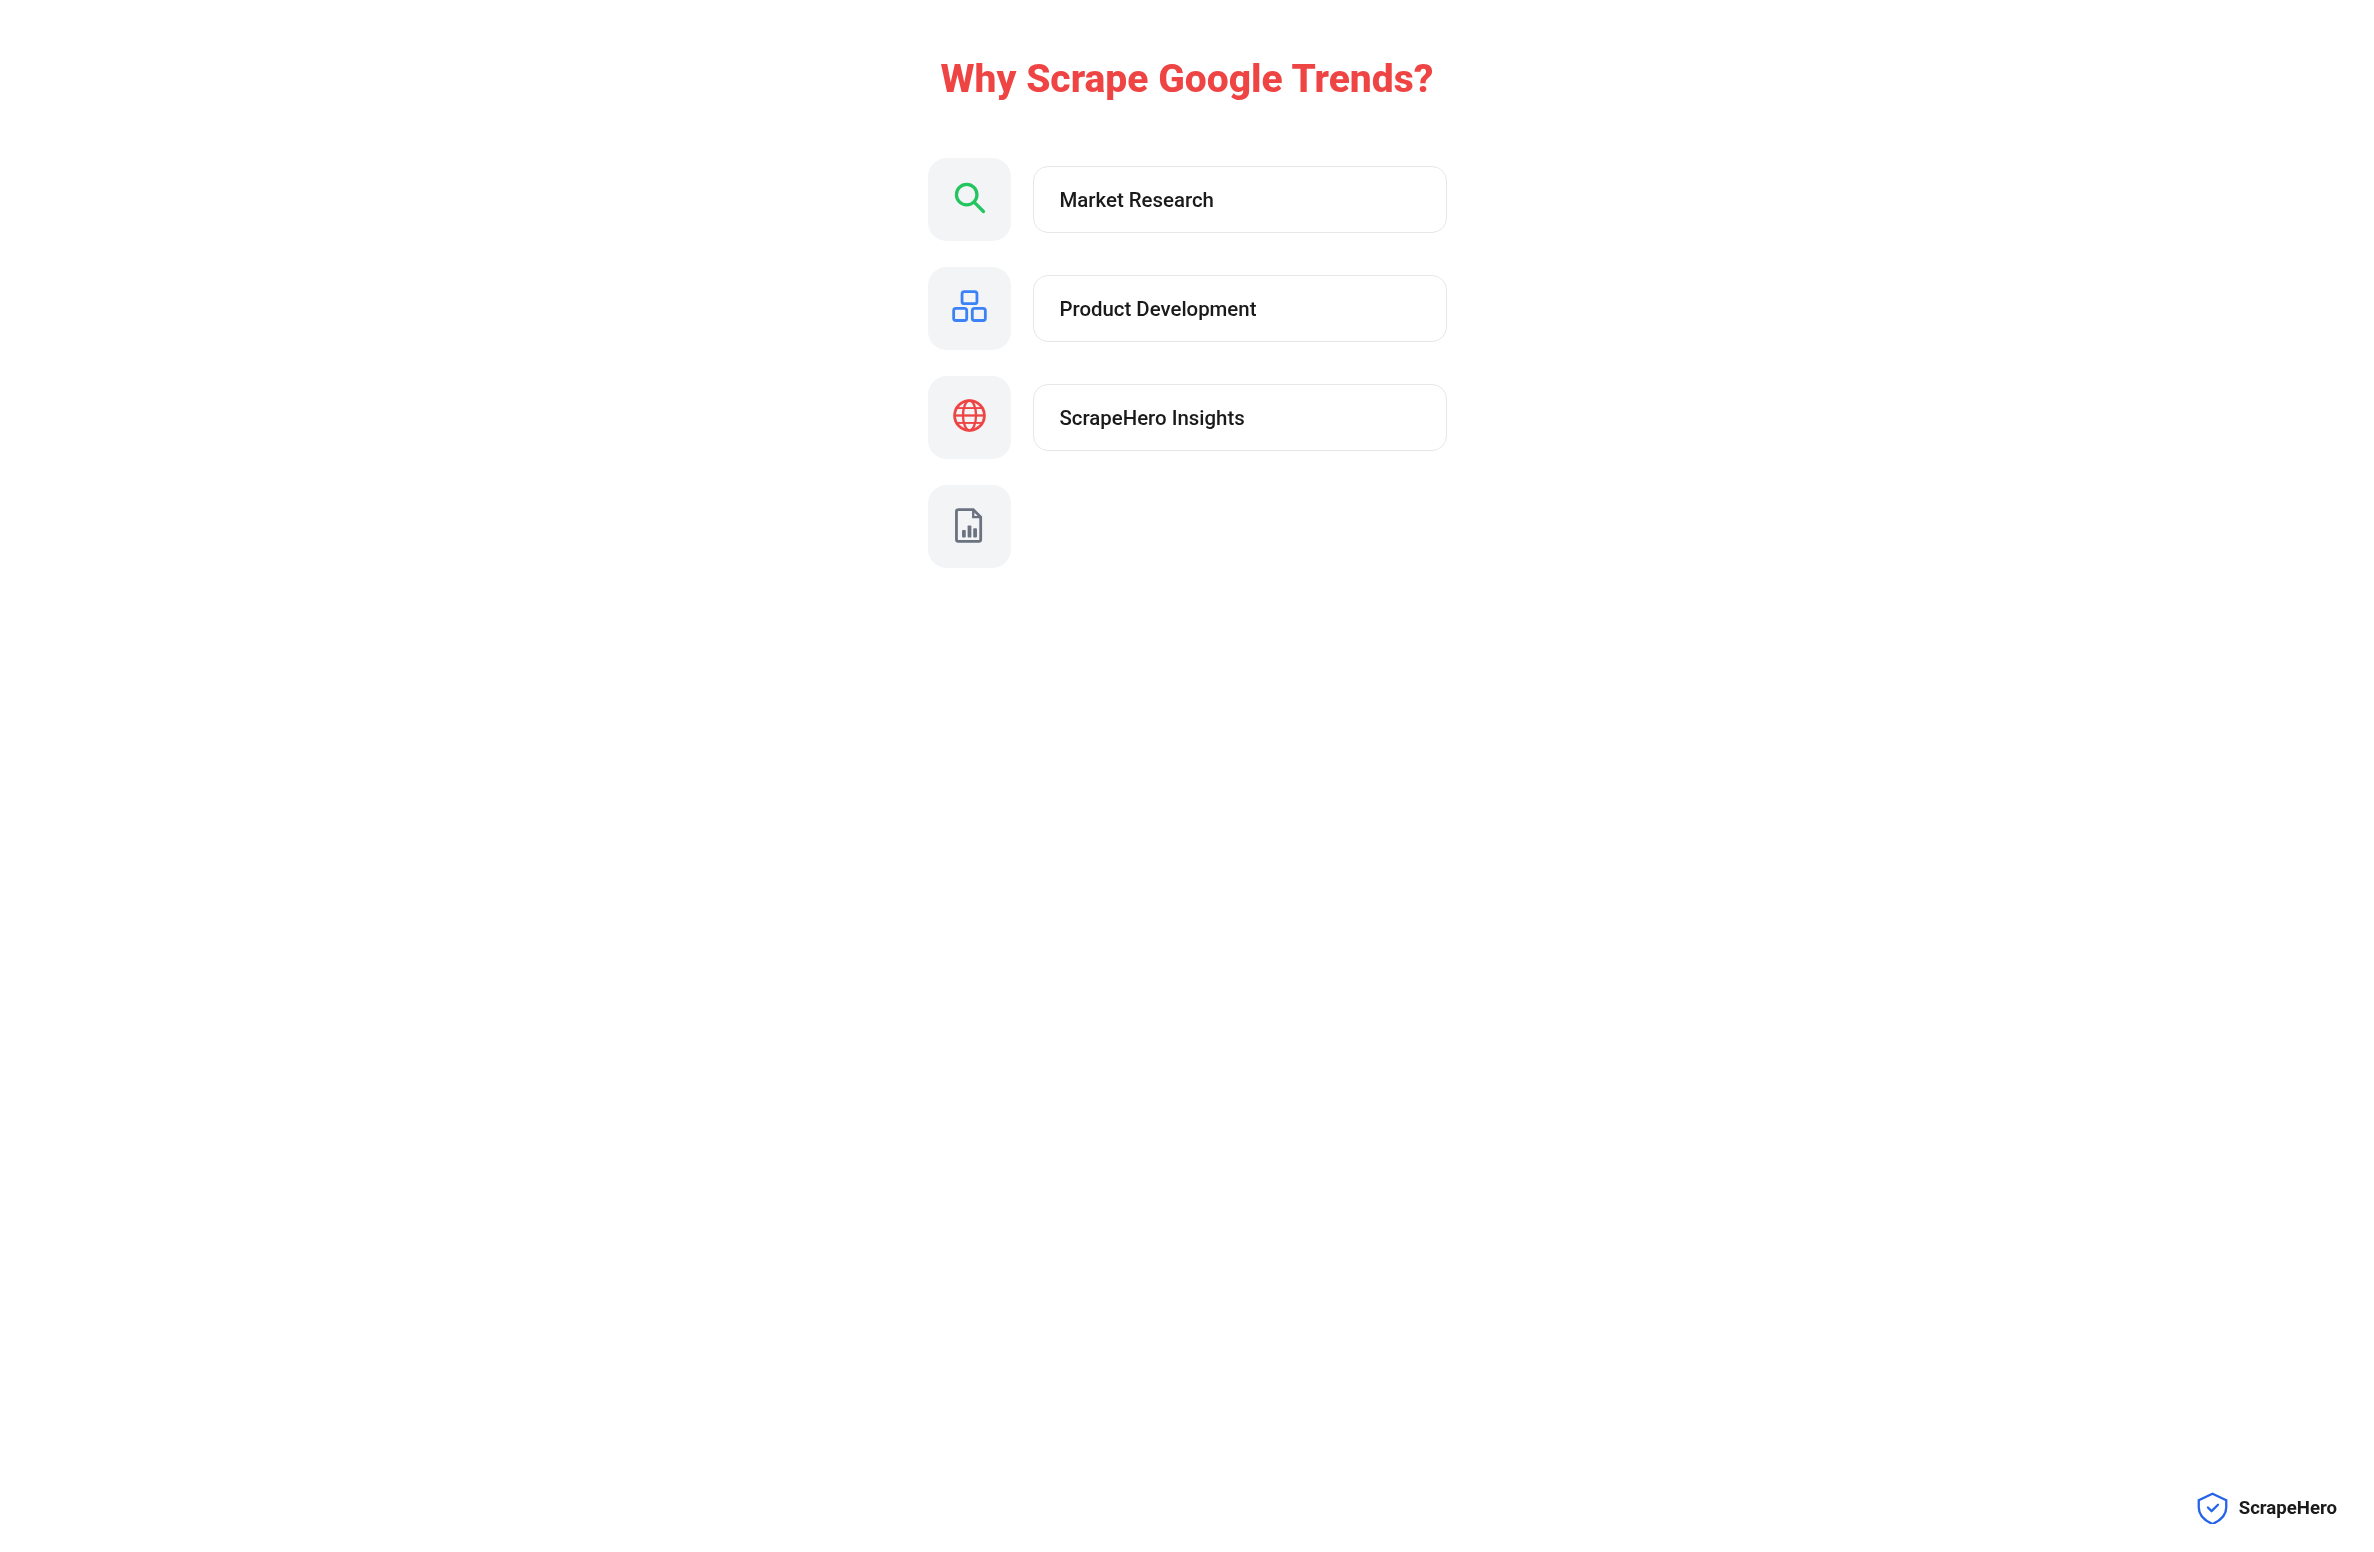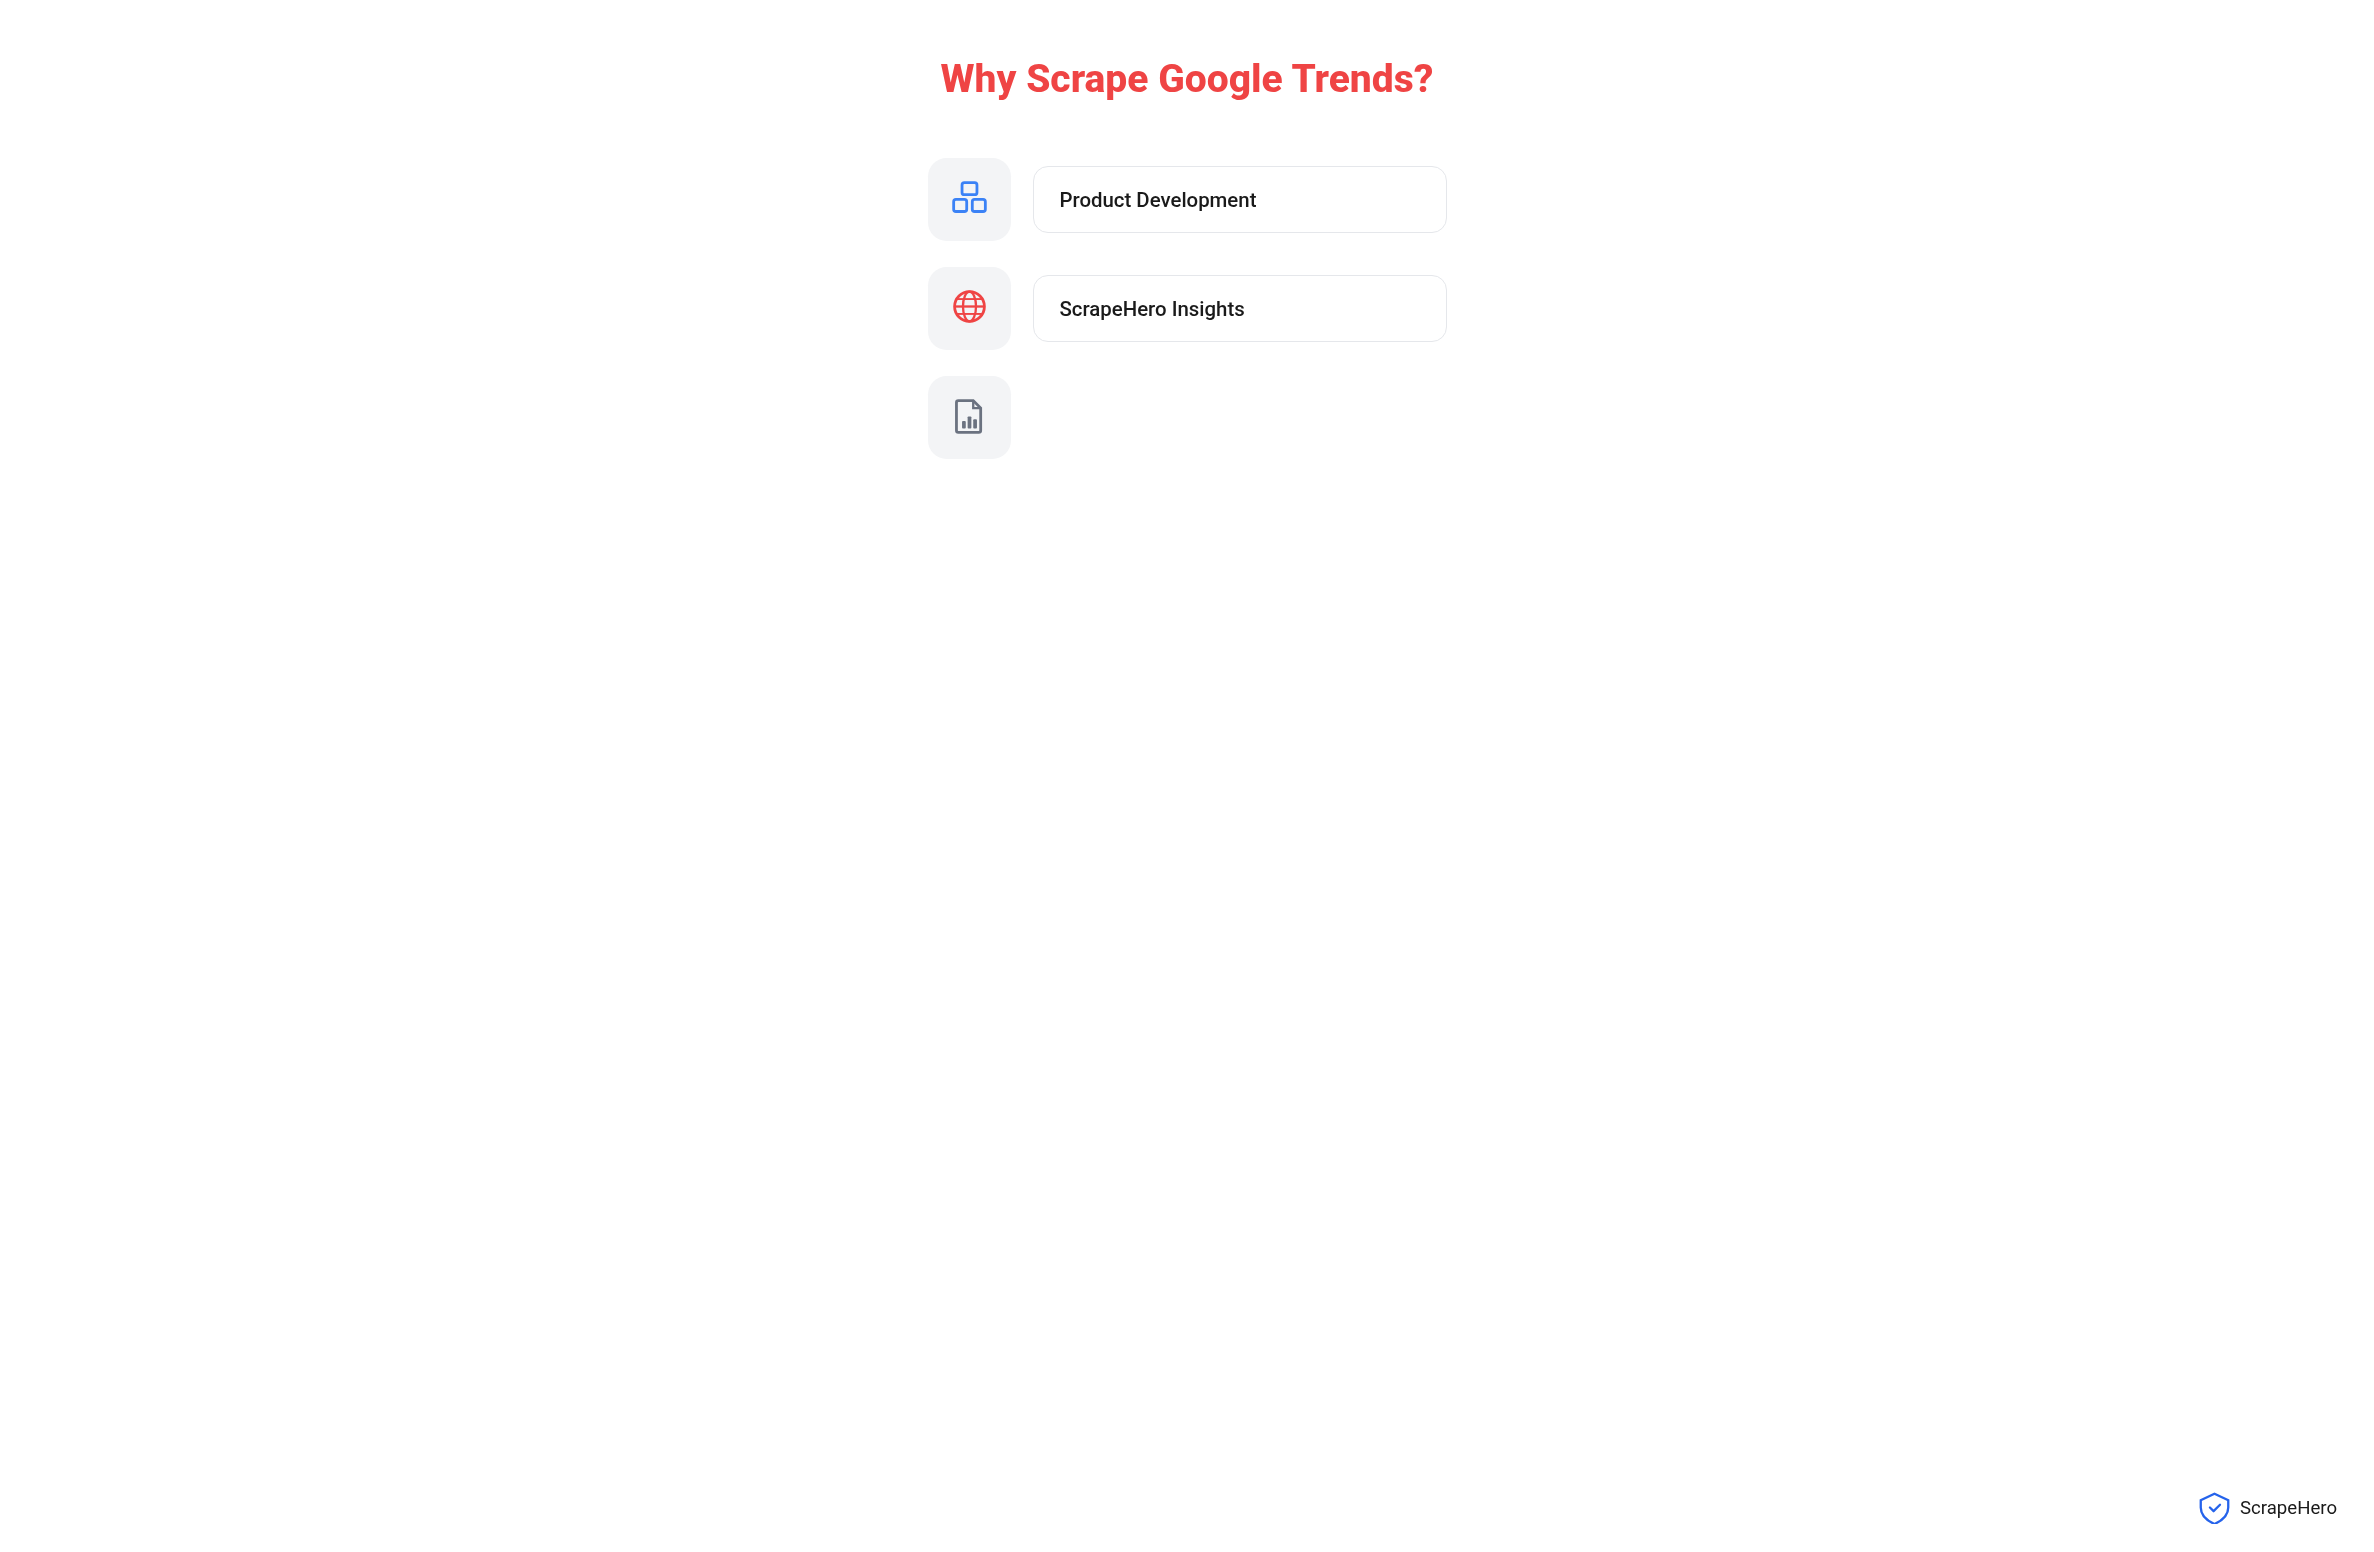--- a/index.html
+++ b/index.html
@@ -72,32 +72,43 @@
       gap: 9.3px;
     }
 
     .footer-logo-icon {
       width: 33px;
       height: 33px;
     }
 
     .footer-brand {
       font-size: 18.6px;
-      font-weight: 400;
+      font-weight: 700;
       color: #1a1a1a;
       text-align: right;
     }
   </style>
 </head>
 <body>
 
 <h1 class="page-title">Why Scrape Google Trends?</h1>
 
 <div class="items-container">
 
+  <div class="item-row">
+    <div class="icon-box">
+      <span>
+        <svg width="41" height="41" viewBox="0 0 44 44" fill="none" xmlns="http://www.w3.org/2000/svg">
+          <circle cx="19" cy="19" r="11" stroke="#22c55e" stroke-width="3.5" fill="none"></circle>
+          <line x1="27.5" y1="27.5" x2="37" y2="37" stroke="#22c55e" stroke-width="3.5" stroke-linecap="round"></line>
+        </svg>
+      </span>
+    </div>
+    <div class="label-box">Market Research</div>
+  </div>
 
   <div class="item-row">
     <div class="icon-box">
       <span>
         <svg width="41" height="41" viewBox="0 0 44 44" fill="none" xmlns="http://www.w3.org/2000/svg">
 
           <rect x="14" y="6" width="16" height="13" rx="2.5" stroke="#3b82f6" stroke-width="3" fill="none"></rect>
 
           <rect x="5" y="24" width="14" height="13" rx="2.5" stroke="#3b82f6" stroke-width="3" fill="none"></rect>
 

